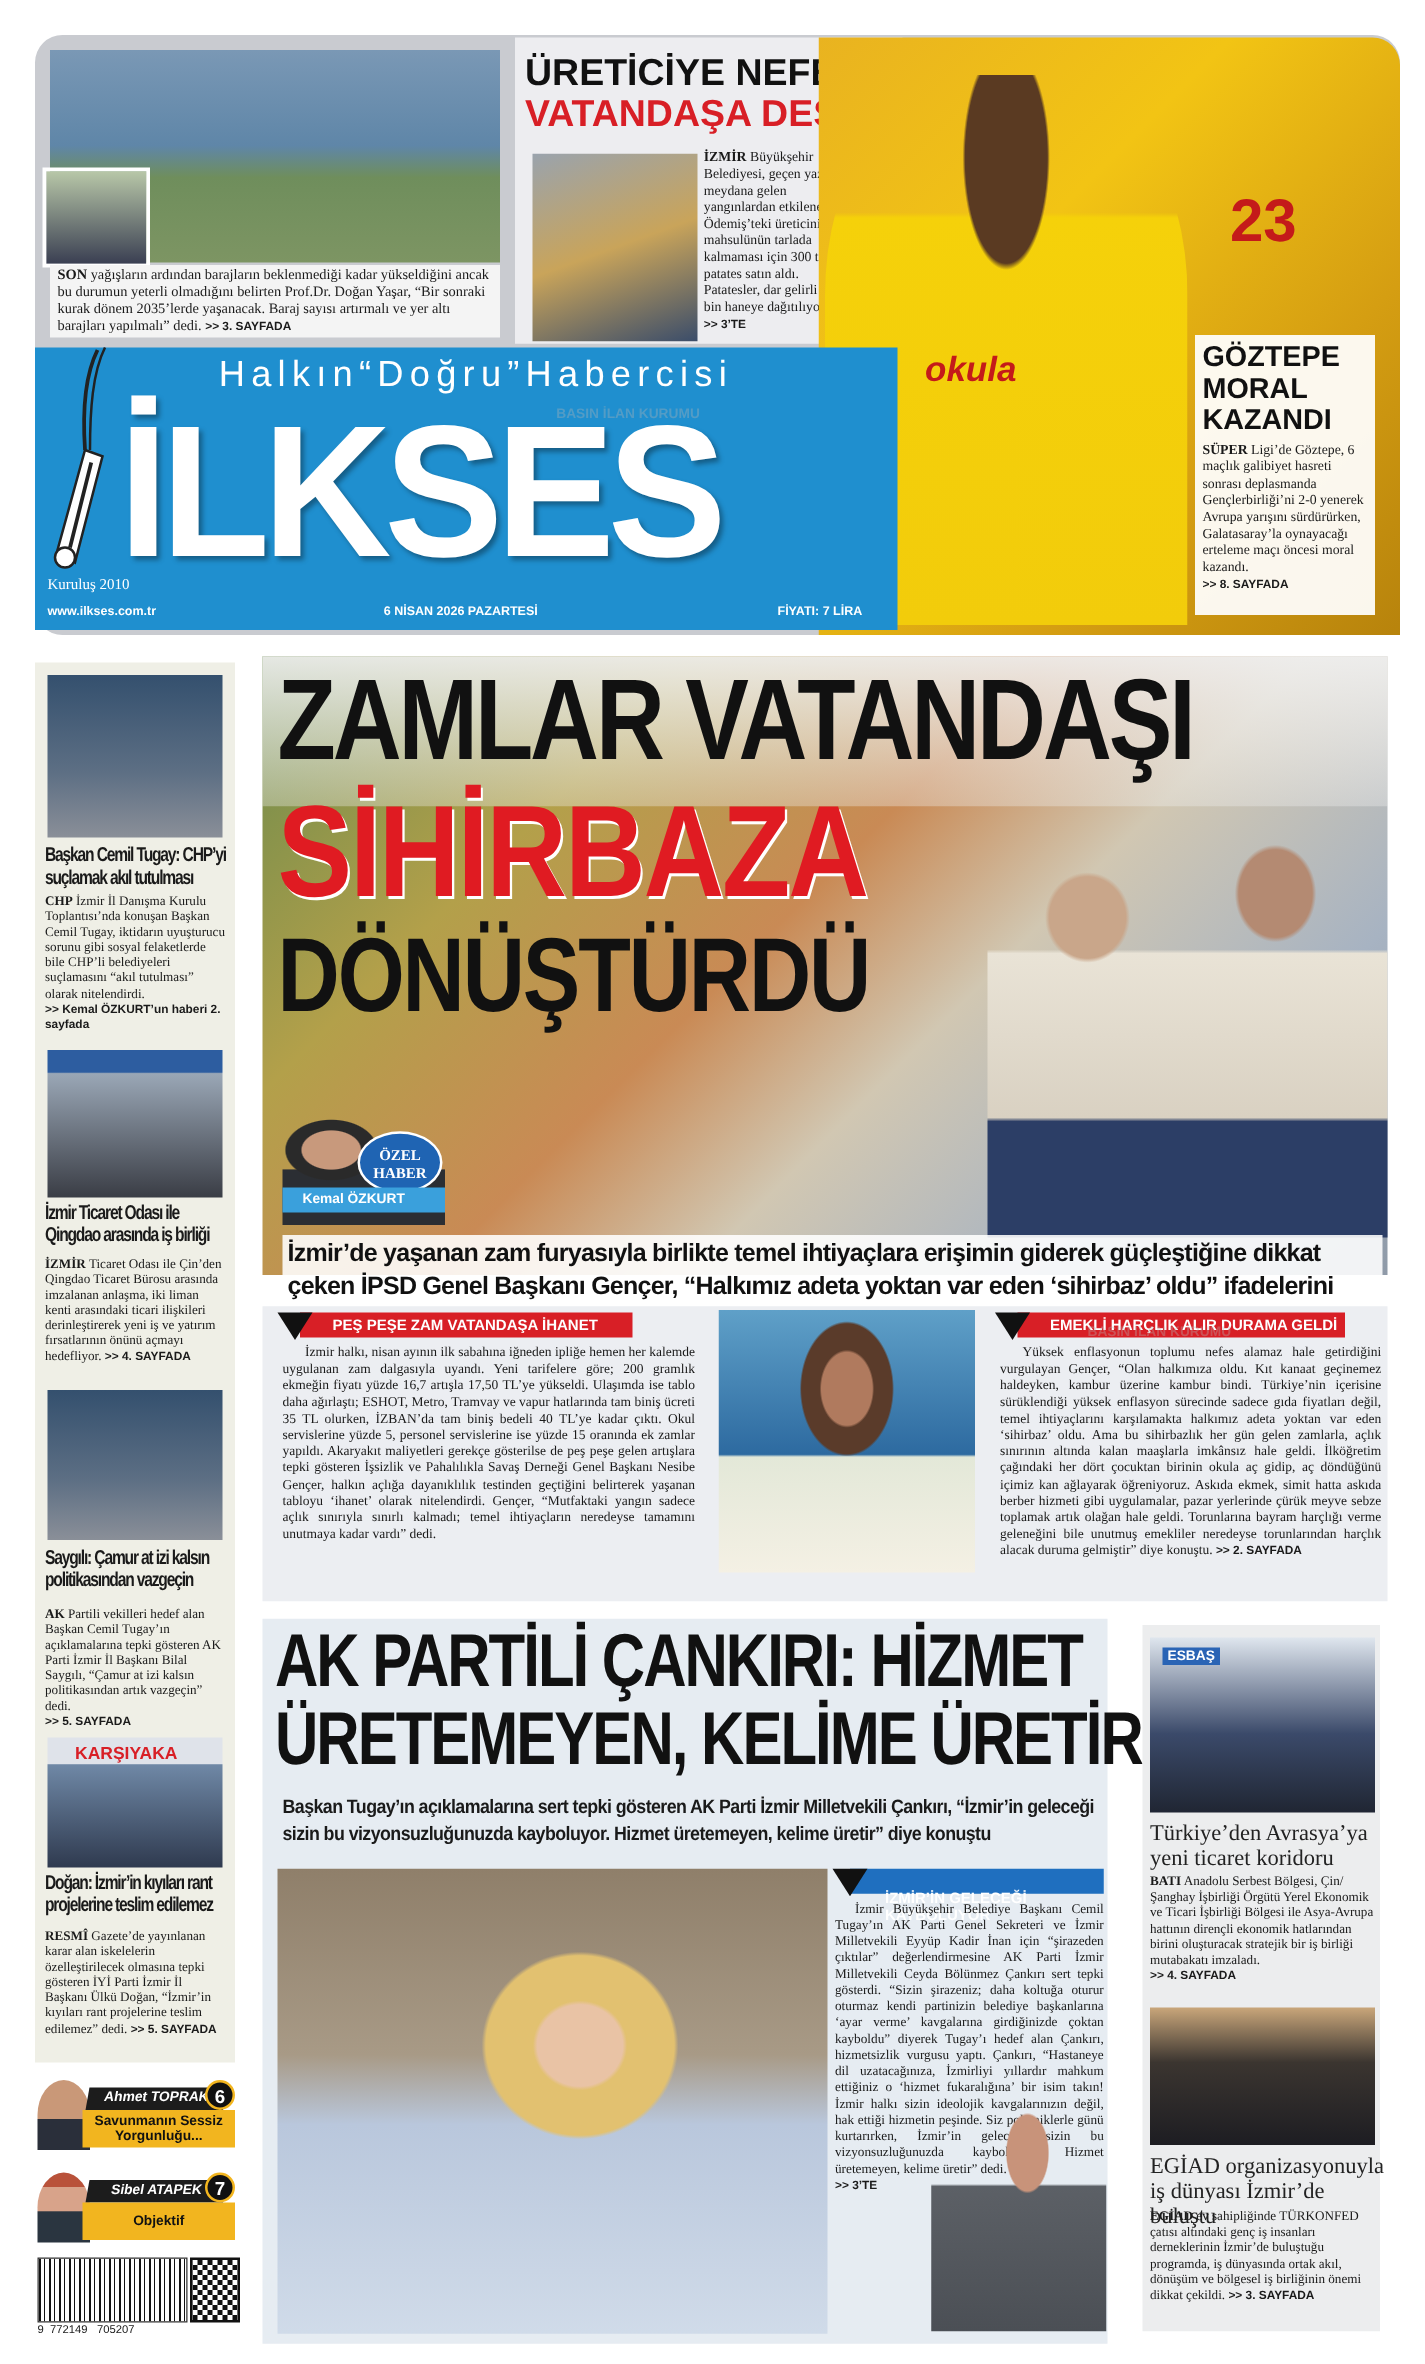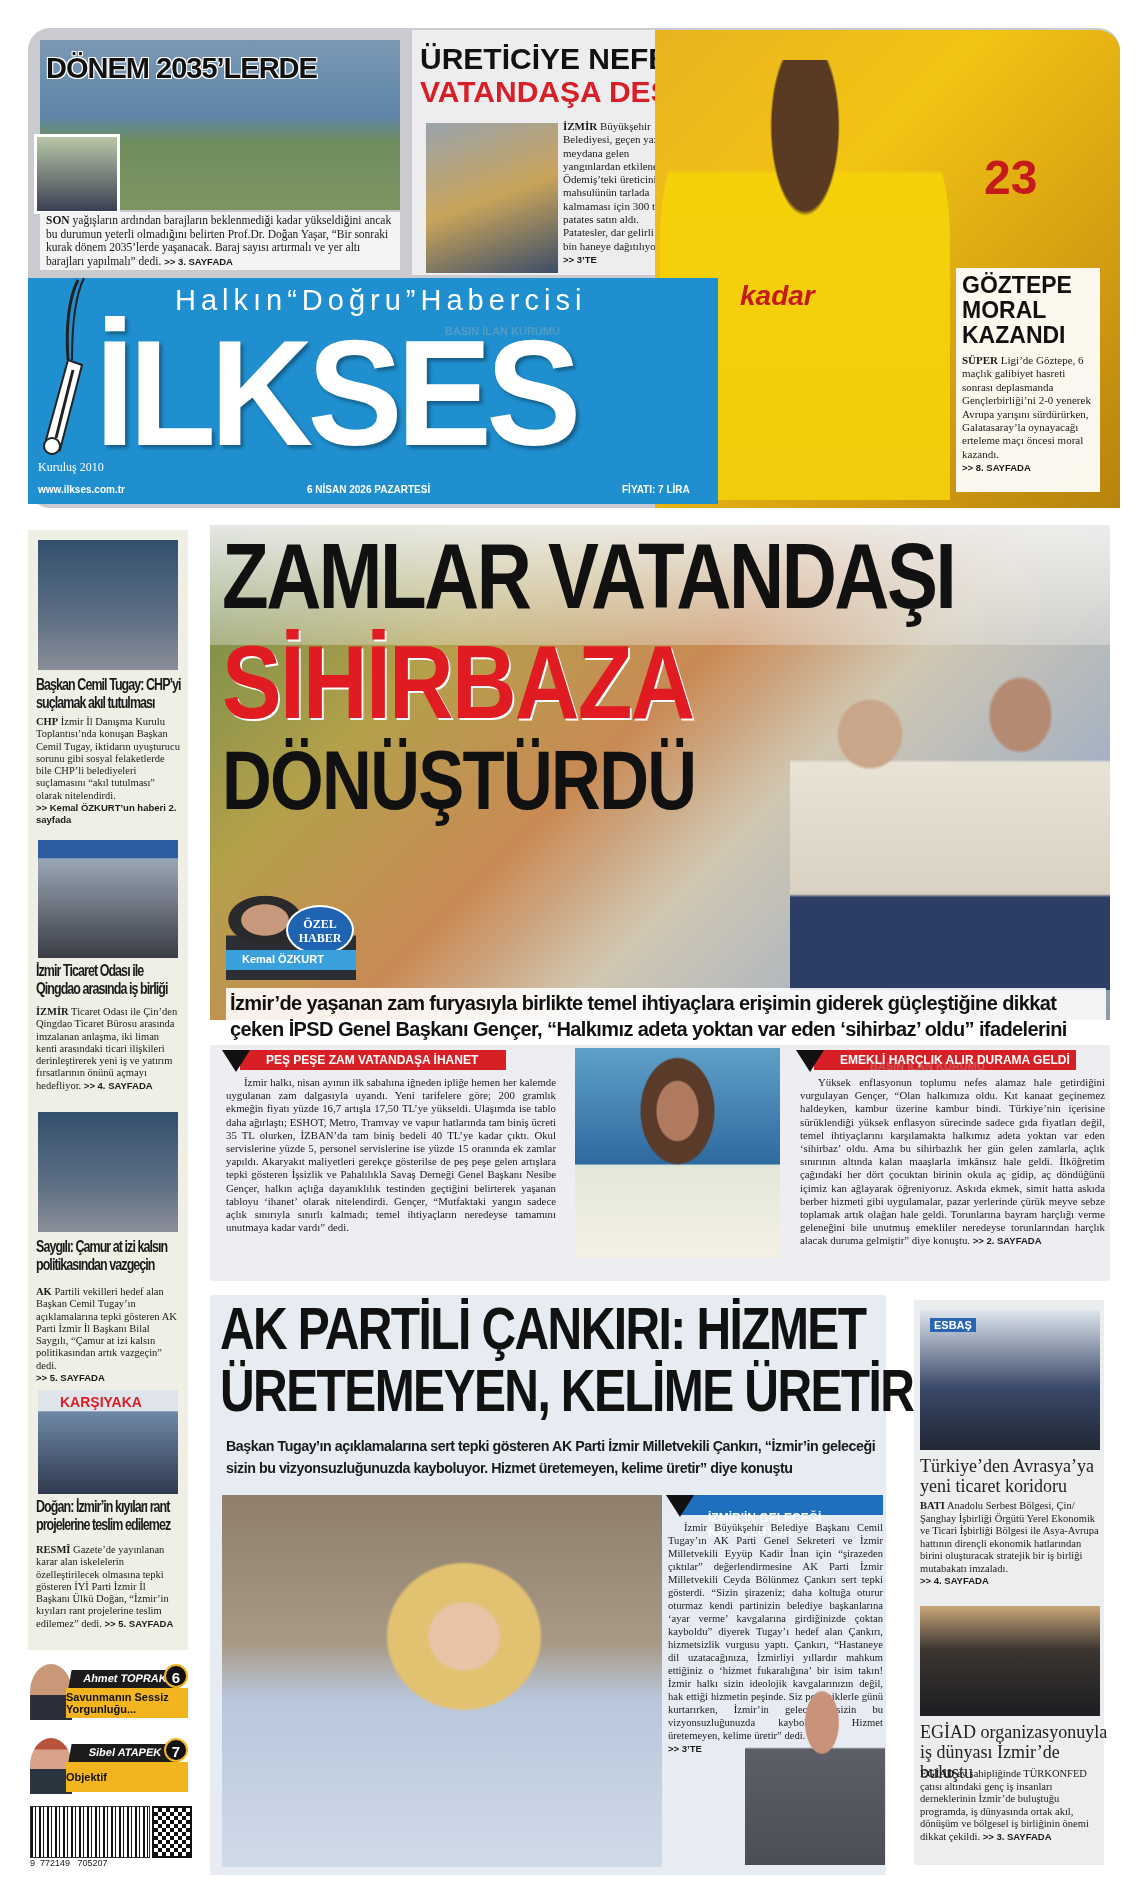--- a/index.html
+++ b/index.html
@@ -54,53 +54,52 @@
 .ak-deck{left:226px;top:1435px;width:660px;font-size:15.5px;line-height:22px;font-family:"Liberation Sans",sans-serif;font-weight:bold;letter-spacing:-.5px;transform:scaleX(.92);transform-origin:left;width:720px}
 .ak-photo{left:222px;top:1495px;width:440px;height:372px;background:radial-gradient(ellipse at 55% 38%,#e9c3a5 0 10%,#e2c170 11% 22%,transparent 23%),linear-gradient(180deg,#8f7f6a 0%,#a89a86 40%,#b9c7dc 55%,#d0dbe9 100%)}
 .ak-blue-bar{height:20px;background:#1f6fbf;color:#fff;font-size:12px;font-family:"Liberation Sans",sans-serif;font-weight:bold;padding:16px 0 0 28px}
 .tugay-photo{left:712px;top:1670px;width:176px;height:196px;background:radial-gradient(ellipse at 55% 25%,#c8937a 0 15%,transparent 16%),linear-gradient(180deg,transparent 38%,#5c6066 39%,#4b4f55 100%)}
 .right-col{left:914px;top:1300px;width:190px;height:565px;background:#ecedee}
 .rc-photo{left:920px;width:180px;background:linear-gradient(180deg,#dfe6ee,#3b4a6a 55%,#202633)}
 .rc-head{left:920px;width:190px;font-size:18px;line-height:20px;color:#222}
 .rc-text{left:920px;width:180px;font-size:10.5px;line-height:12.5px}
 .columnist{left:30px;width:158px;height:56px}
 .col-bar{position:absolute;left:40px;top:6px;width:110px;height:18px;background:#1c1c1c;color:#fff;font-size:11px;font-family:"Liberation Sans",sans-serif;font-weight:bold;text-align:center;padding-top:2px;transform:skewX(-10deg)}
-.col-yellow{position:absolute;left:36px;top:24px;width:122px;height:30px;background:#f2b51f;color:#111;font-size:11px;line-height:12px;font-family:"Liberation Sans",sans-serif;font-weight:bold;text-align:left;padding-top:3px}
+.col-yellow{position:absolute;left:36px;top:24px;width:122px;height:30px;background:#f2b51f;color:#111;font-size:11px;line-height:12px;font-family:"Liberation Sans",sans-serif;font-weight:bold;text-align:center;padding-top:3px}
 .col-num{position:absolute;right:0;top:0;width:24px;height:24px;border-radius:50%;background:#111;color:#fff;font-size:15px;font-family:"Liberation Sans",sans-serif;font-weight:bold;text-align:center;line-height:24px;border:2px solid #f2b51f}
 .col-face{position:absolute;left:0;top:0;width:42px;height:56px;border-radius:50% 50% 0 0;background:linear-gradient(180deg,#c99878 0 55%,#2a2f3a 56%)}
 .barcode{left:30px;top:1806px;width:120px;height:52px;background:repeating-linear-gradient(90deg,#111 0 2px,#fff 2px 4px,#111 4px 5px,#fff 5px 8px);border:1px solid #333}
 .barcode-num{left:30px;top:1858px;font-size:9px;font-family:"Liberation Sans",sans-serif}
 .qr{left:152px;top:1806px;width:40px;height:52px;background:repeating-conic-gradient(#111 0 25%,#fff 0 50%) 0 0/8px 8px;border:2px solid #111}
 .wm{color:rgba(180,180,180,.35);font-size:11px;font-family:"Liberation Sans",sans-serif;font-weight:bold}
 </style>
 </head>
 <body>
 
 <div class="abs top-frame"></div>
 
 <div class="abs kurak-photo"></div>
 <div class="abs kurak-title cond">
-  <div>DÖNEM 2035’LERDE</div>
 </div>
 <div class="abs kurak-portrait"></div>
 <div class="abs kurak-text">
   <b>SON</b><span> yağışların ardından barajların beklenmediği kadar yükseldiğini ancak bu durumun yeterli olmadığını belirten Prof.Dr. Doğan Yaşar, “Bir sonraki kurak dönem 2035’lerde yaşanacak. Baraj sayısı artırmalı ve yer altı barajları yapılmalı” dedi. </span><span class="more">&gt;&gt; 3. SAYFADA</span>
 </div>
 
 <div class="abs uretici-box"></div>
 <div class="abs uretici-title1">ÜRETİCİYE NEFES</div>
 <div class="abs uretici-title2">VATANDAŞA DESTEK</div>
 <div class="abs uretici-photo"></div>
 <div class="abs uretici-text">
   <b>İZMİR</b><span> Büyükşehir Belediyesi, geçen yaz meydana gelen yangınlardan etkilenen Ödemiş’teki üreticinin mahsulünün tarlada kalmaması için 300 ton patates satın aldı. Patatesler, dar gelirli 60 bin haneye dağıtılıyor.</span><br><span class="more">&gt;&gt; 3’TE</span>
 </div>
 
 <div class="abs sport-photo"></div>
 <div class="abs player"></div>
-<div class="abs euroil">kadar</div>
+<div class="abs euroil">okula</div>
 <div class="abs jersey23">23</div>
 <div class="abs goztepe-box"></div>
 <div class="abs goztepe-title">
   <div>GÖZTEPE</div>
   <div>MORAL</div>
   <div>KAZANDI</div>
 </div>
 <div class="abs goztepe-text">
   <b>SÜPER</b><span> Ligi’de Göztepe, 6 maçlık galibiyet hasreti sonrası deplasmanda Gençlerbirliği’ni 2-0 yenerek Avrupa yarışını sürdürürken, Galatasaray’la oynayacağı erteleme maçı öncesi moral kazandı.</span><br><span class="more">&gt;&gt; 8. SAYFADA</span>
 </div>

